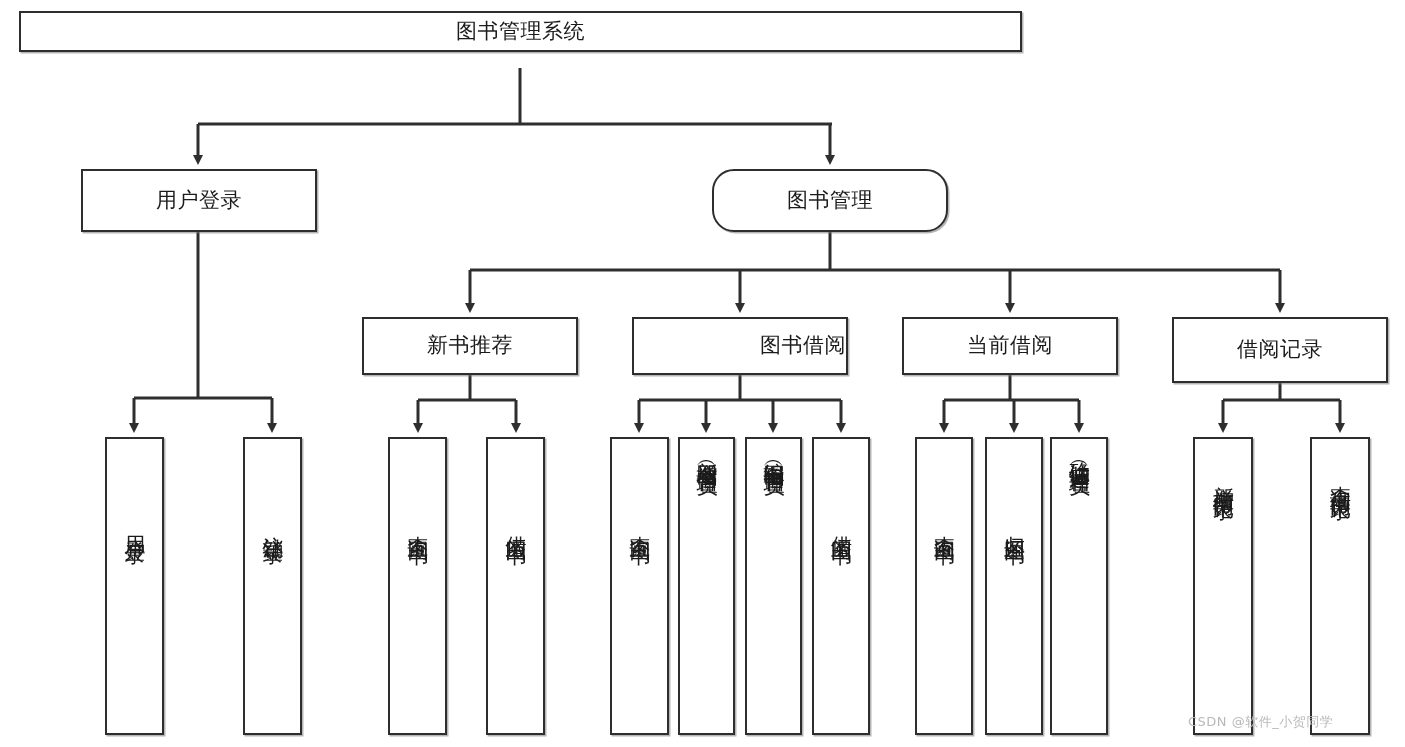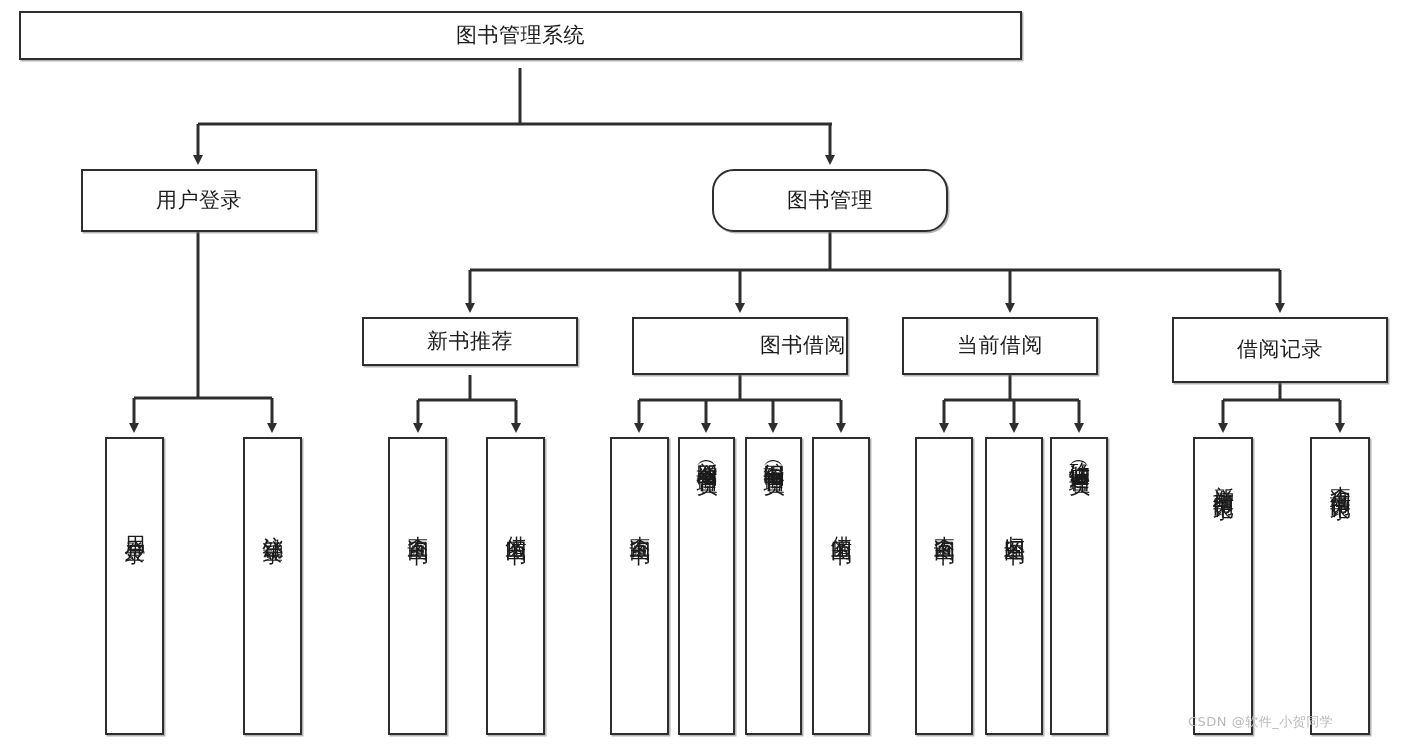--- a/index.html
+++ b/index.html
@@ -120,38 +120,38 @@
       <path d="M1014,400 L1014,425" marker-end="url(#arrow)"></path>
       <path d="M1079,400 L1079,425" marker-end="url(#arrow)"></path>
 
       <path d="M1280,375 L1280,400"></path>
       <path d="M1223,400 L1340,400"></path>
       <path d="M1223,400 L1223,425" marker-end="url(#arrow)"></path>
       <path d="M1340,400 L1340,425" marker-end="url(#arrow)"></path>
     </g>
   </svg>
 
-  <div class="node-box" style="left:19px; top:11px; width:1003px; height:49px;">
+  <div class="node-box" style="left:19px; top:11px; width:1003px; height:41px;">
     <span class="node-label-h">图书管理系统</span>
   </div>
 
   <div class="node-box" style="left:81px; top:169px; width:236px; height:63px;">
     <span class="node-label-h">用户登录</span>
   </div>
   <div class="node-box" style="left:712px; top:169px; width:236px; height:63px;border-radius:22px;">
     <span class="node-label-h">图书管理</span>
   </div>
 
-  <div class="node-box" style="left:362px; top:317px; width:216px; height:49px;">
+  <div class="node-box" style="left:362px; top:317px; width:216px; height:58px;">
     <span class="node-label-h">新书推荐</span>
   </div>
   <div class="node-box" style="left:632px; top:317px; width:216px; height:58px;justify-content:flex-end;">
     <span class="node-label-h">图书借阅</span>
   </div>
-  <div class="node-box" style="left:902px; top:317px; width:196px; height:58px;">
+  <div class="node-box" style="left:902px; top:317px; width:216px; height:58px;">
     <span class="node-label-h">当前借阅</span>
   </div>
   <div class="node-box" style="left:1172px; top:317px; width:216px; height:66px;">
     <span class="node-label-h">借阅记录</span>
   </div>
 
   <div class="node-box leaf" style="left:105px; top:437px; width:59px; height:298px; padding-top:80px;">
     <span class="node-label-v">用户登录</span>
   </div>
   <div class="node-box leaf" style="left:243px; top:437px; width:59px; height:298px; padding-top:80px;">

